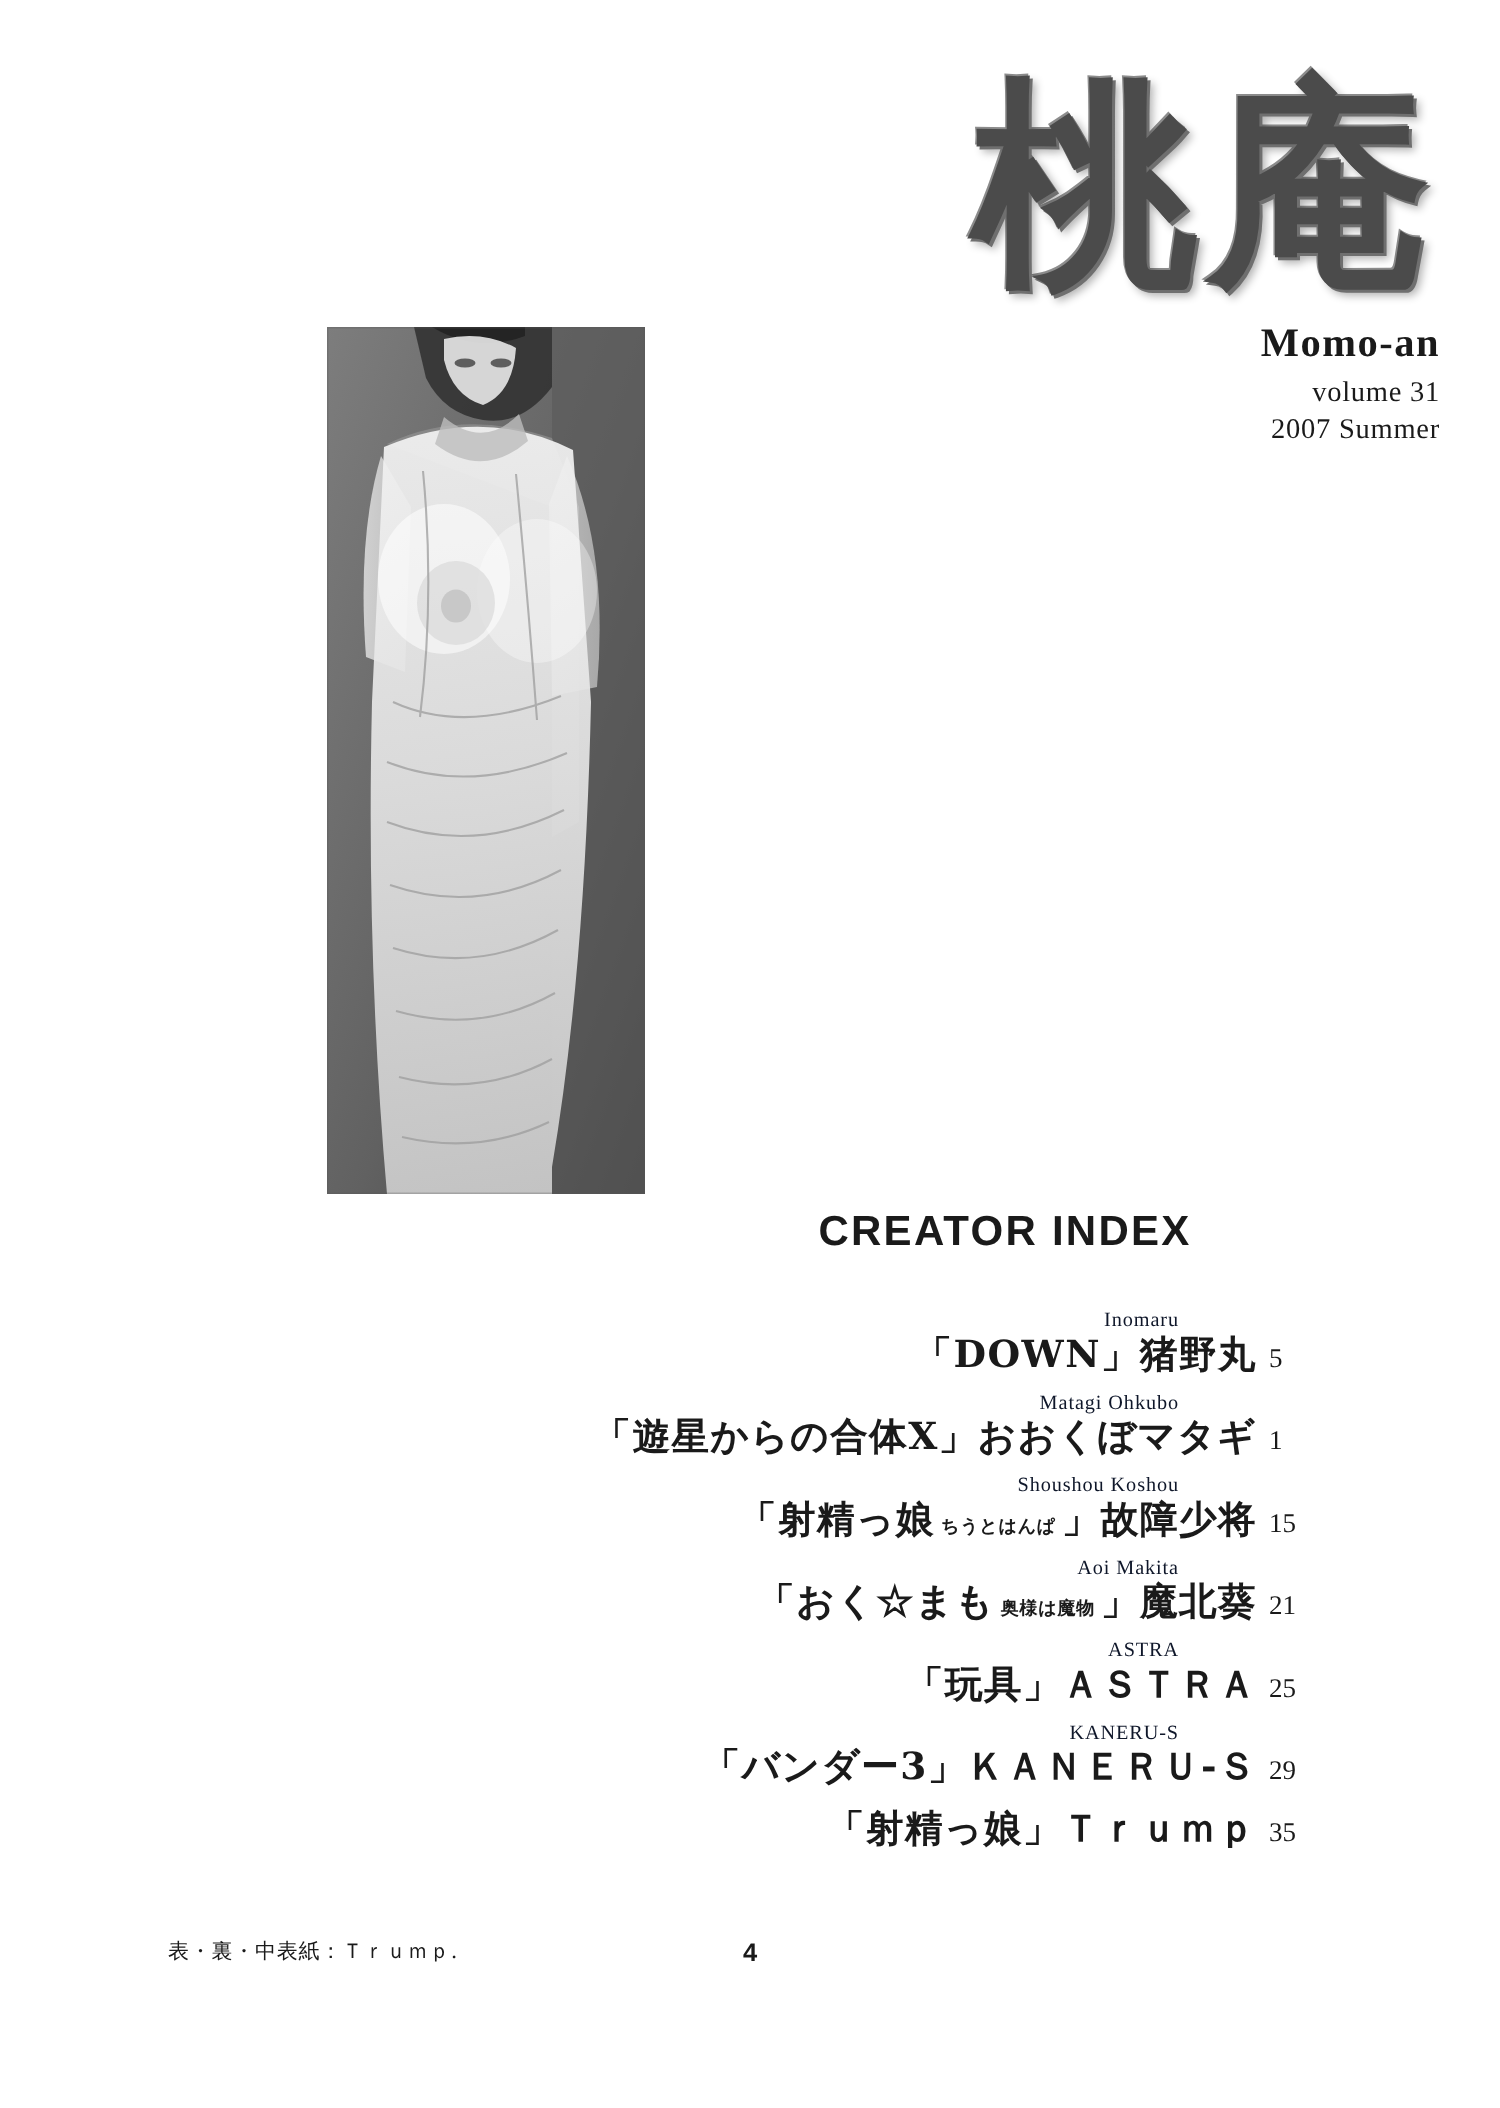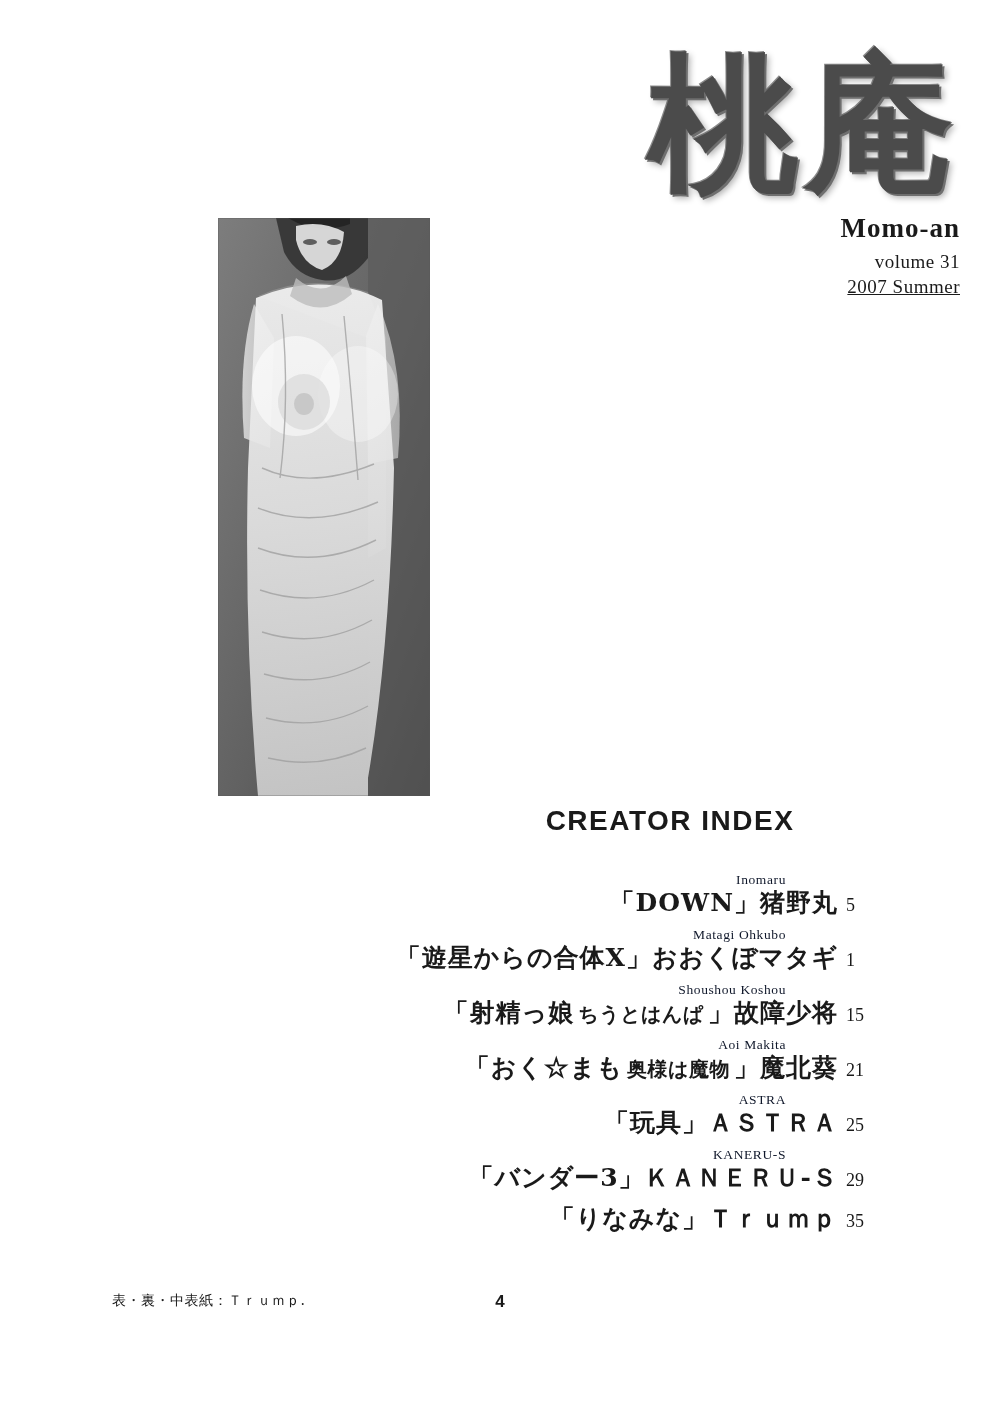--- a/index.html
+++ b/index.html
@@ -48,21 +48,20 @@
   }
   .logo-volume {
     font-size: 19px;
     margin-top: 7px;
     letter-spacing: 0.5px;
   }
   .logo-date {
     font-size: 19px;
     margin-top: 3px;
     letter-spacing: 0.5px;
-    text-decoration: underline;
   }
 
   
   .illustration {
     position: absolute;
     left: 218px;
     top: 218px;
     width: 212px;
     height: 578px;
     overflow: hidden;
@@ -104,21 +103,21 @@
     color: #0f172a;
   }
   .entry-main {
     font-family: "DejaVu Serif", serif;
     font-size: 25px;
     font-weight: bold;
     letter-spacing: 1px;
     white-space: nowrap;
   }
   .entry-sub {
-    font-size: 20px;
+    font-size: 12px;
     font-weight: bold;
     letter-spacing: 0.5px;
   }
   .entry-page {
     position: absolute;
     right: 0;
     bottom: 3px;
     font-family: "Liberation Serif", serif;
     font-size: 18px;
     width: 34px;
@@ -253,20 +252,20 @@
     <span class="entry-page">25</span>
   </div>
 
   <div class="index-entry">
     <span class="entry-author-roman">KANERU-S</span>
     <span class="entry-main">「バンダー3」ＫＡＮＥＲＵ-Ｓ</span>
     <span class="entry-page">29</span>
   </div>
 
   <div class="index-entry">
-    <span class="entry-main">「りなみな」Ｔｒｕｍｐ</span>
+    <span class="entry-main">「射精っ娘」Ｔｒｕｍｐ</span>
     <span class="entry-page">35</span>
   </div>
 
 </div>
 
 <div class="footer-credit">表・裏・中表紙：Ｔｒｕｍｐ.</div>
 <div class="footer-page">4</div>
 
 </body></html>

